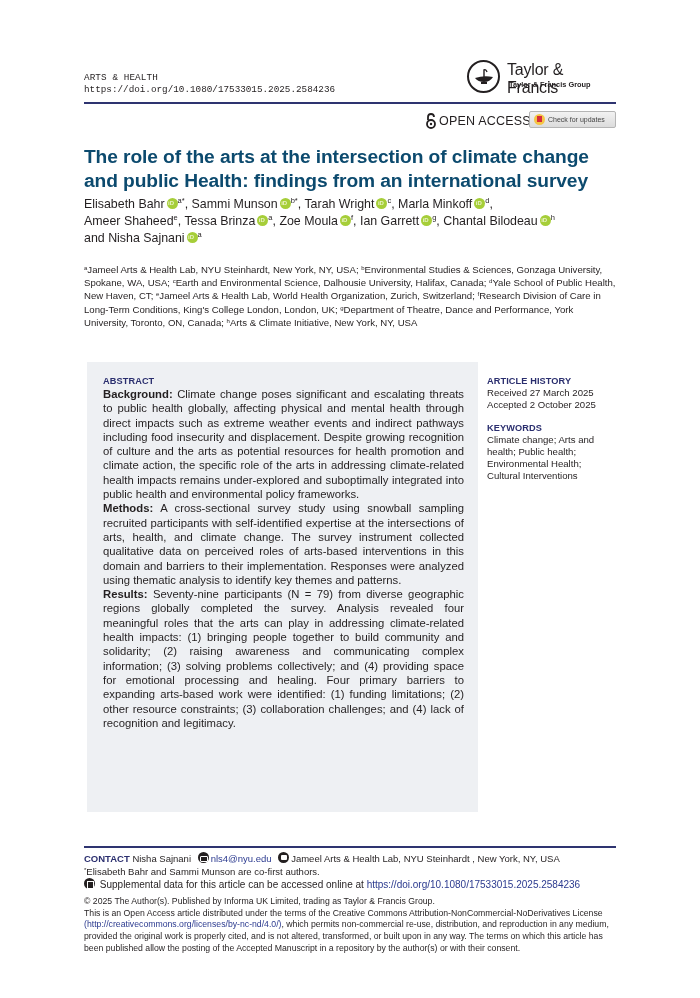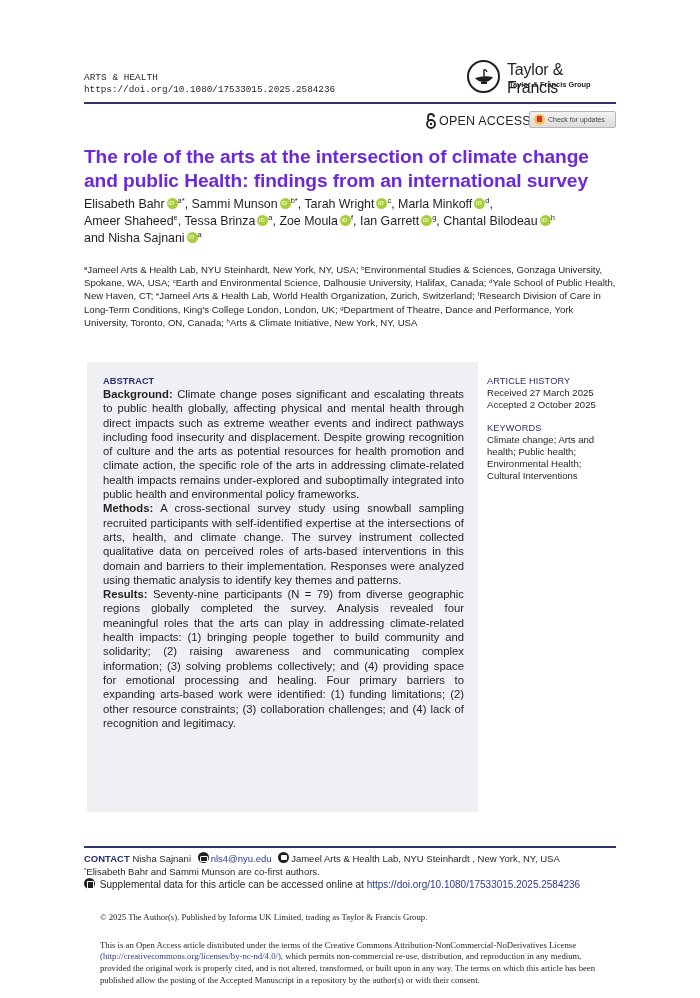--- a/index.html
+++ b/index.html
@@ -19,57 +19,57 @@
   .header-rule { position: absolute; left: 84px; top: 102px; width: 532px; height: 2px; background: #2e3470; }
 
   .oa-row { position: absolute; left: 425px; top: 110px; height: 20px; width: 191px; }
   .oa-icon { position: absolute; left: 0; top: 3px; width: 12px; height: 16px; }
   .oa-label { position: absolute; left: 14px; top: 4px; font-size: 12.5px; line-height: 14px; letter-spacing: 0.2px; color: #231f20; }
   .cfu-button { position: absolute; left: 104px; top: 1px; width: 87px; height: 17px; background: linear-gradient(#f2f2f2, #dcdcdc); border: 1px solid #b5b5b5; border-radius: 2px; }
   .cfu-icon { position: absolute; left: 4px; top: 2px; width: 11px; height: 11px; border-radius: 50%; background: #f5c545; }
   .cfu-icon::after { content: ""; position: absolute; left: 3px; top: 2px; width: 5px; height: 6px; background: #d62b3a; }
   .cfu-label { position: absolute; left: 18px; top: 3px; font-size: 7px; line-height: 9px; color: #444; }
 
-  .article-title { position: absolute; left: 84px; top: 145px; width: 540px; font-size: 19.2px; line-height: 23.5px; font-weight: bold; color: #6d28d9; letter-spacing: -0.1px; }
+  .article-title { position: absolute; left: 84px; top: 145px; width: 540px; font-size: 19.2px; line-height: 23.5px; font-weight: bold; color: #0c4a6e; letter-spacing: -0.1px; }
 
   .authors { position: absolute; left: 84px; top: 196px; width: 540px; font-size: 12.4px; line-height: 17px; color: #231f20; }
   .author { white-space: nowrap; text-align: center; }
   .orcid { display: inline-block; width: 11px; height: 11px; border-radius: 50%; background: #a6ce39; vertical-align: -1px; margin-left: 2px; position: relative; }
   .orcid::after { content: "iD"; position: absolute; left: 1.5px; top: 1px; font-size: 6px; line-height: 8px; color: #e9f3c7; font-weight: bold; }
   .aff-sup { font-size: 7.5px; vertical-align: 5px; line-height: 0; }
 
   .affiliations { position: absolute; left: 84px; top: 263px; width: 535px; font-size: 9.6px; line-height: 13.2px; color: #231f20; }
   .affiliations sup { font-size: 6px; vertical-align: 3px; line-height: 0; }
 
   .abstract-box { position: absolute; left: 87px; top: 362px; width: 391px; height: 450px; background: #eef0f3; padding-left: 14px; }
   .abstract-heading { position: absolute; left: 16px; top: 14px; font-size: 9.2px; font-weight: bold; color: #2a2e6e; letter-spacing: 0.1px; }
   .abstract-body { position: absolute; left: 16px; top: 25px; width: 361px; font-size: 11.3px; line-height: 14.3px; text-align: justify; color: #231f20; }
   .abstract-body p { margin: 0; }
   .abstract-body b { font-weight: bold; }
 
   .sidebar { position: absolute; left: 487px; top: 375px; width: 140px; }
-  .side-heading { font-size: 9.2px; font-weight: normal; color: #2a2e6e; line-height: 12px; letter-spacing: 0.1px; }
+  .side-heading { font-size: 9.2px; font-weight: bold; color: #2a2e6e; line-height: 12px; letter-spacing: 0.1px; }
   .side-line { font-size: 9.6px; line-height: 12.3px; color: #231f20; }
   .side-gap { height: 10px; }
 
   .footer-rule { position: absolute; left: 84px; top: 846px; width: 532px; height: 2px; background: #2e3470; }
   .contact-line { position: absolute; left: 84px; top: 852px; width: 540px; font-size: 9.5px; line-height: 13px; white-space: nowrap; }
   .contact-label { font-weight: bold; color: #2a2e6e; }
   .round-icon { display: inline-block; width: 11px; height: 11px; border-radius: 50%; background: #231f20; vertical-align: -1px; margin: 0 2px 0 4px; position: relative; }
   .round-icon.mail::after { content: ""; position: absolute; left: 2.5px; top: 3.5px; width: 6px; height: 4px; border: 1px solid #fff; border-radius: 1px; }
   .round-icon.building::after { content: ""; position: absolute; left: 2.5px; top: 3px; width: 6px; height: 5px; background: #fff; border-radius: 1px; }
   .round-icon.supp::after { content: ""; position: absolute; left: 3px; top: 2.5px; width: 5px; height: 6px; border: 1px solid #fff; }
   .link { color: #2b3a8f; }
   .cofirst-line { position: absolute; left: 84px; top: 865px; font-size: 9.5px; line-height: 13px; }
   .cofirst-line sup { font-size: 6px; vertical-align: 3px; line-height: 0; }
   .supp-line { position: absolute; left: 84px; top: 878px; width: 540px; font-size: 10px; line-height: 13px; white-space: nowrap; }
   .supp-line .round-icon { margin-left: 0; }
 
   .license-block { position: absolute; left: 84px; top: 896px; width: 535px; font-size: 8.7px; line-height: 11.7px; color: #231f20; }
-  .license-block p { margin: 16px; font-family: Liberation Serif, serif; }
+  .license-block p { margin: 0; }
 </style>
 </head>
 <body>
 
 <div class="journal-header">
   <div class="journal-name">ARTS &amp; HEALTH</div>
   <div class="journal-doi">https://doi.org/10.1080/17533015.2025.2584236</div>
 </div>
 
 <div class="publisher-logo">

